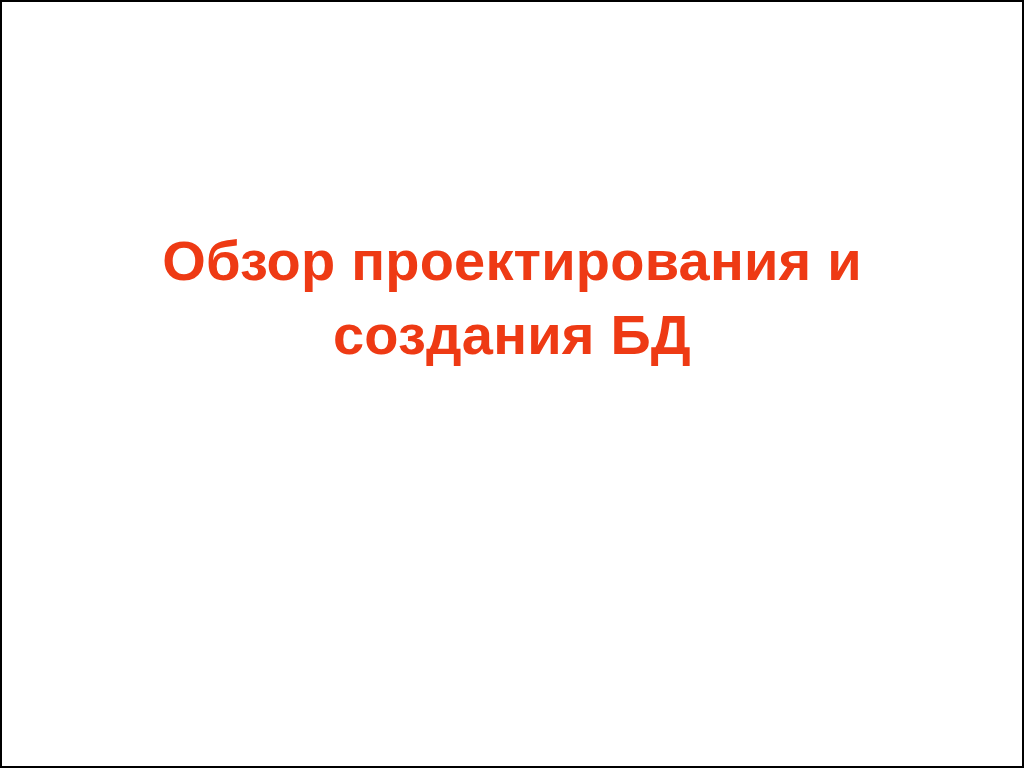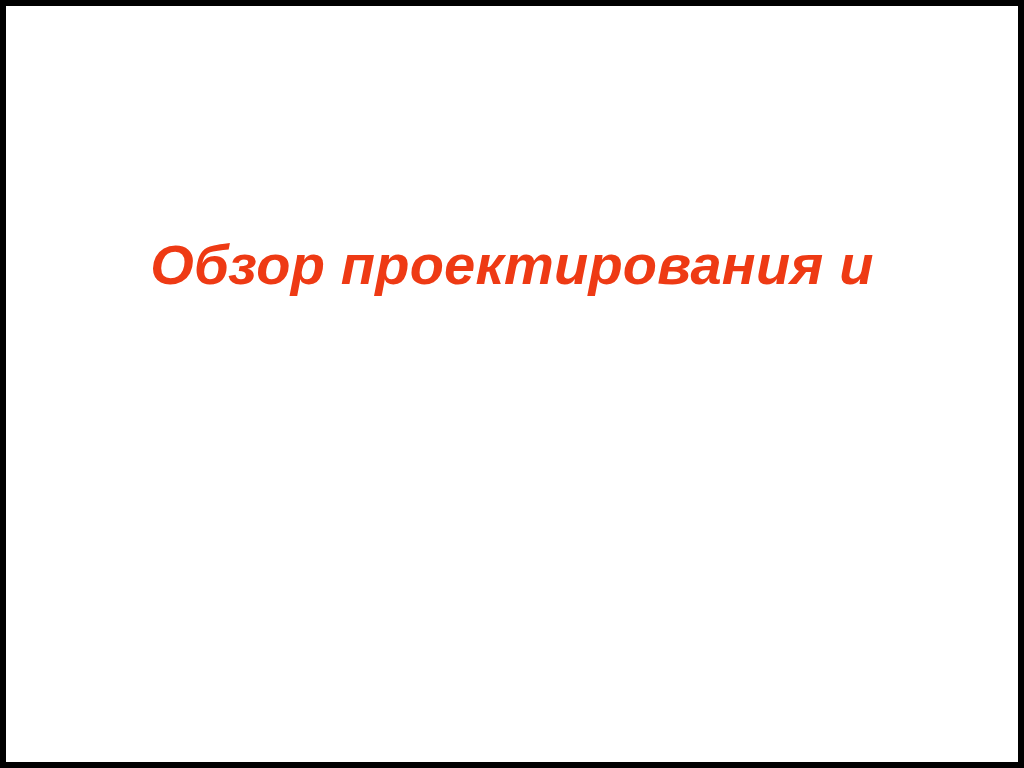--- a/index.html
+++ b/index.html
@@ -16,22 +16,21 @@
     font-family: "Liberation Sans", "DejaVu Sans", sans-serif;
   }
 
   
   .slide {
     position: relative;
     box-sizing: border-box;
     width: 1024px;
     height: 768px;
     background: #ffffff;
-    border: 6px solid #000000;
-    font-style: italic;
+    border: 2px solid #000000;
   }
 
   
   .title-block {
     position: absolute;
     left: 0;
     right: 0;
     top: 222px;
     padding: 0 64px;
     box-sizing: border-box;
@@ -57,17 +56,18 @@
     bottom: 40px;
   }
 </style>
 </head>
 <body>
 
 <div class="slide">
 
   <div class="title-block">
     <span class="title-line">Обзор проектирования и</span>
+    <span class="title-line">создания БД</span>
   </div>
 
   <div class="slide-body"></div>
 
 </div>
 
 </body></html>

